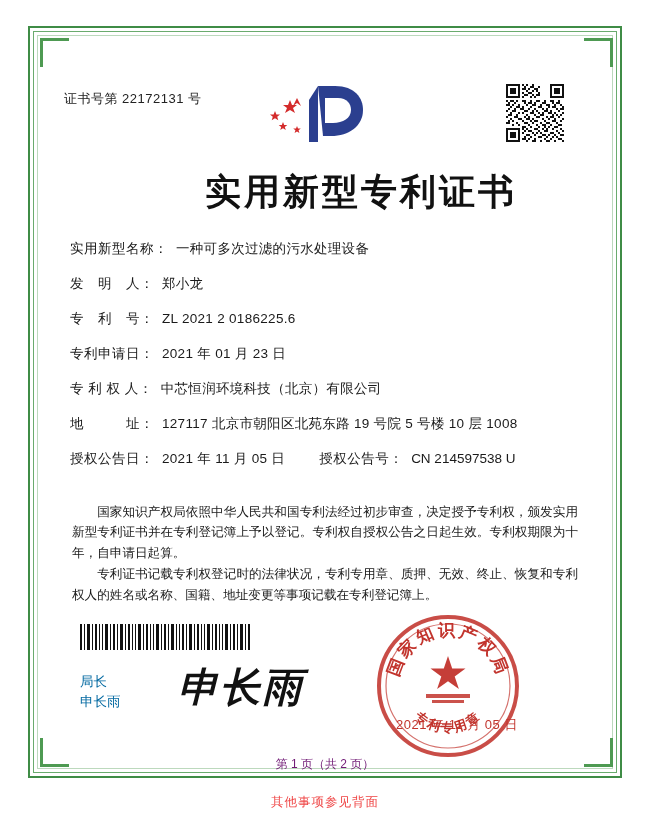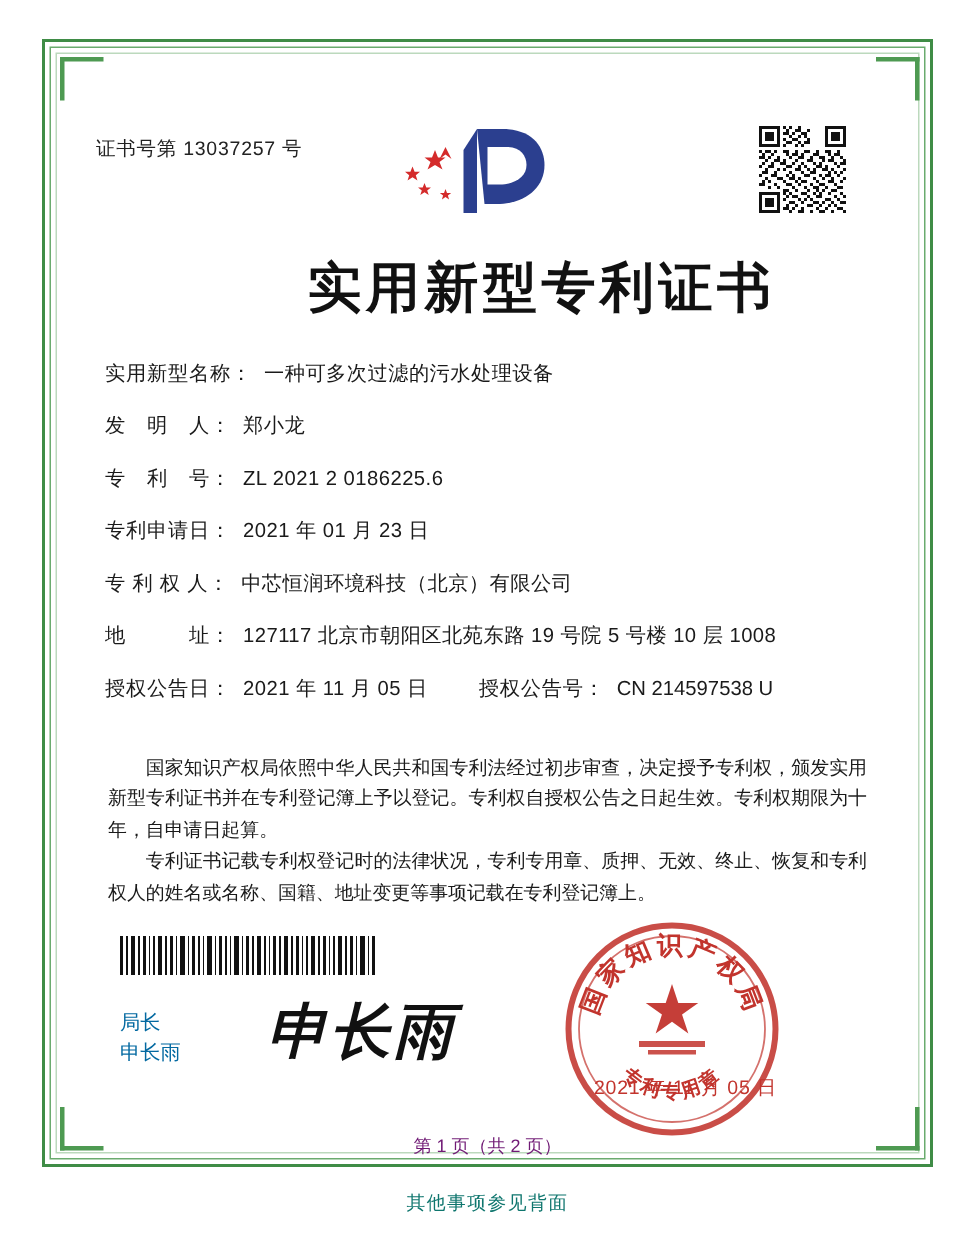--- a/index.html
+++ b/index.html
@@ -219,38 +219,38 @@
     font-size: 12px;
     color: #701a75;
   }
   .footer-note {
     position: absolute;
     left: 0;
     top: 794px;
     width: 650px;
     text-align: center;
     font-size: 12.5px;
-    color: #0f766e;
+    color: #ef4444;
     letter-spacing: 1px;
   }
 </style>
 </head>
 <body>
 
 <div class="page">
 
   <div class="border-outer"></div>
   <div class="border-inner"></div>
   <div class="border-thin"></div>
   <div class="corner tl"></div>
   <div class="corner tr"></div>
   <div class="corner bl"></div>
   <div class="corner br"></div>
 
-  <div class="cert-no">证书号第 13037257 号</div>
+  <div class="cert-no">证书号第 22172131 号</div>
 
   <div class="logo">
     <svg width="120" height="72" viewBox="0 0 120 72">
       <path d="M55 8 L72 8 C92 8 100 20 100 32 C100 48 86 58 68 58 L60 58 Z" fill="#2b3f8f"></path>
       <path d="M55 8 L55 64 L46 64 L46 22 Z" fill="#2b3f8f"></path>
       <path d="M62 20 L75 20 C84 20 88 26 88 32 C88 40 80 45 70 45 L62 45 Z" fill="#ffffff"></path>
       <path d="M30 28 l4 -8 l4 8 l-4 -3 z" fill="#d42b2b"></path>
       <polygon points="27,22 29,27 34,27 30,30 32,35 27,32 22,35 24,30 20,27 25,27" fill="#d42b2b"></polygon>
       <polygon points="12,33 13.4,36.5 17,36.5 14.2,38.8 15.3,42.3 12,40.2 8.7,42.3 9.8,38.8 7,36.5 10.6,36.5" fill="#d42b2b"></polygon>
       <polygon points="20,44 21.2,47 24.3,47 21.8,49 22.8,52 20,50.2 17.2,52 18.2,49 15.7,47 18.8,47" fill="#d42b2b"></polygon>

